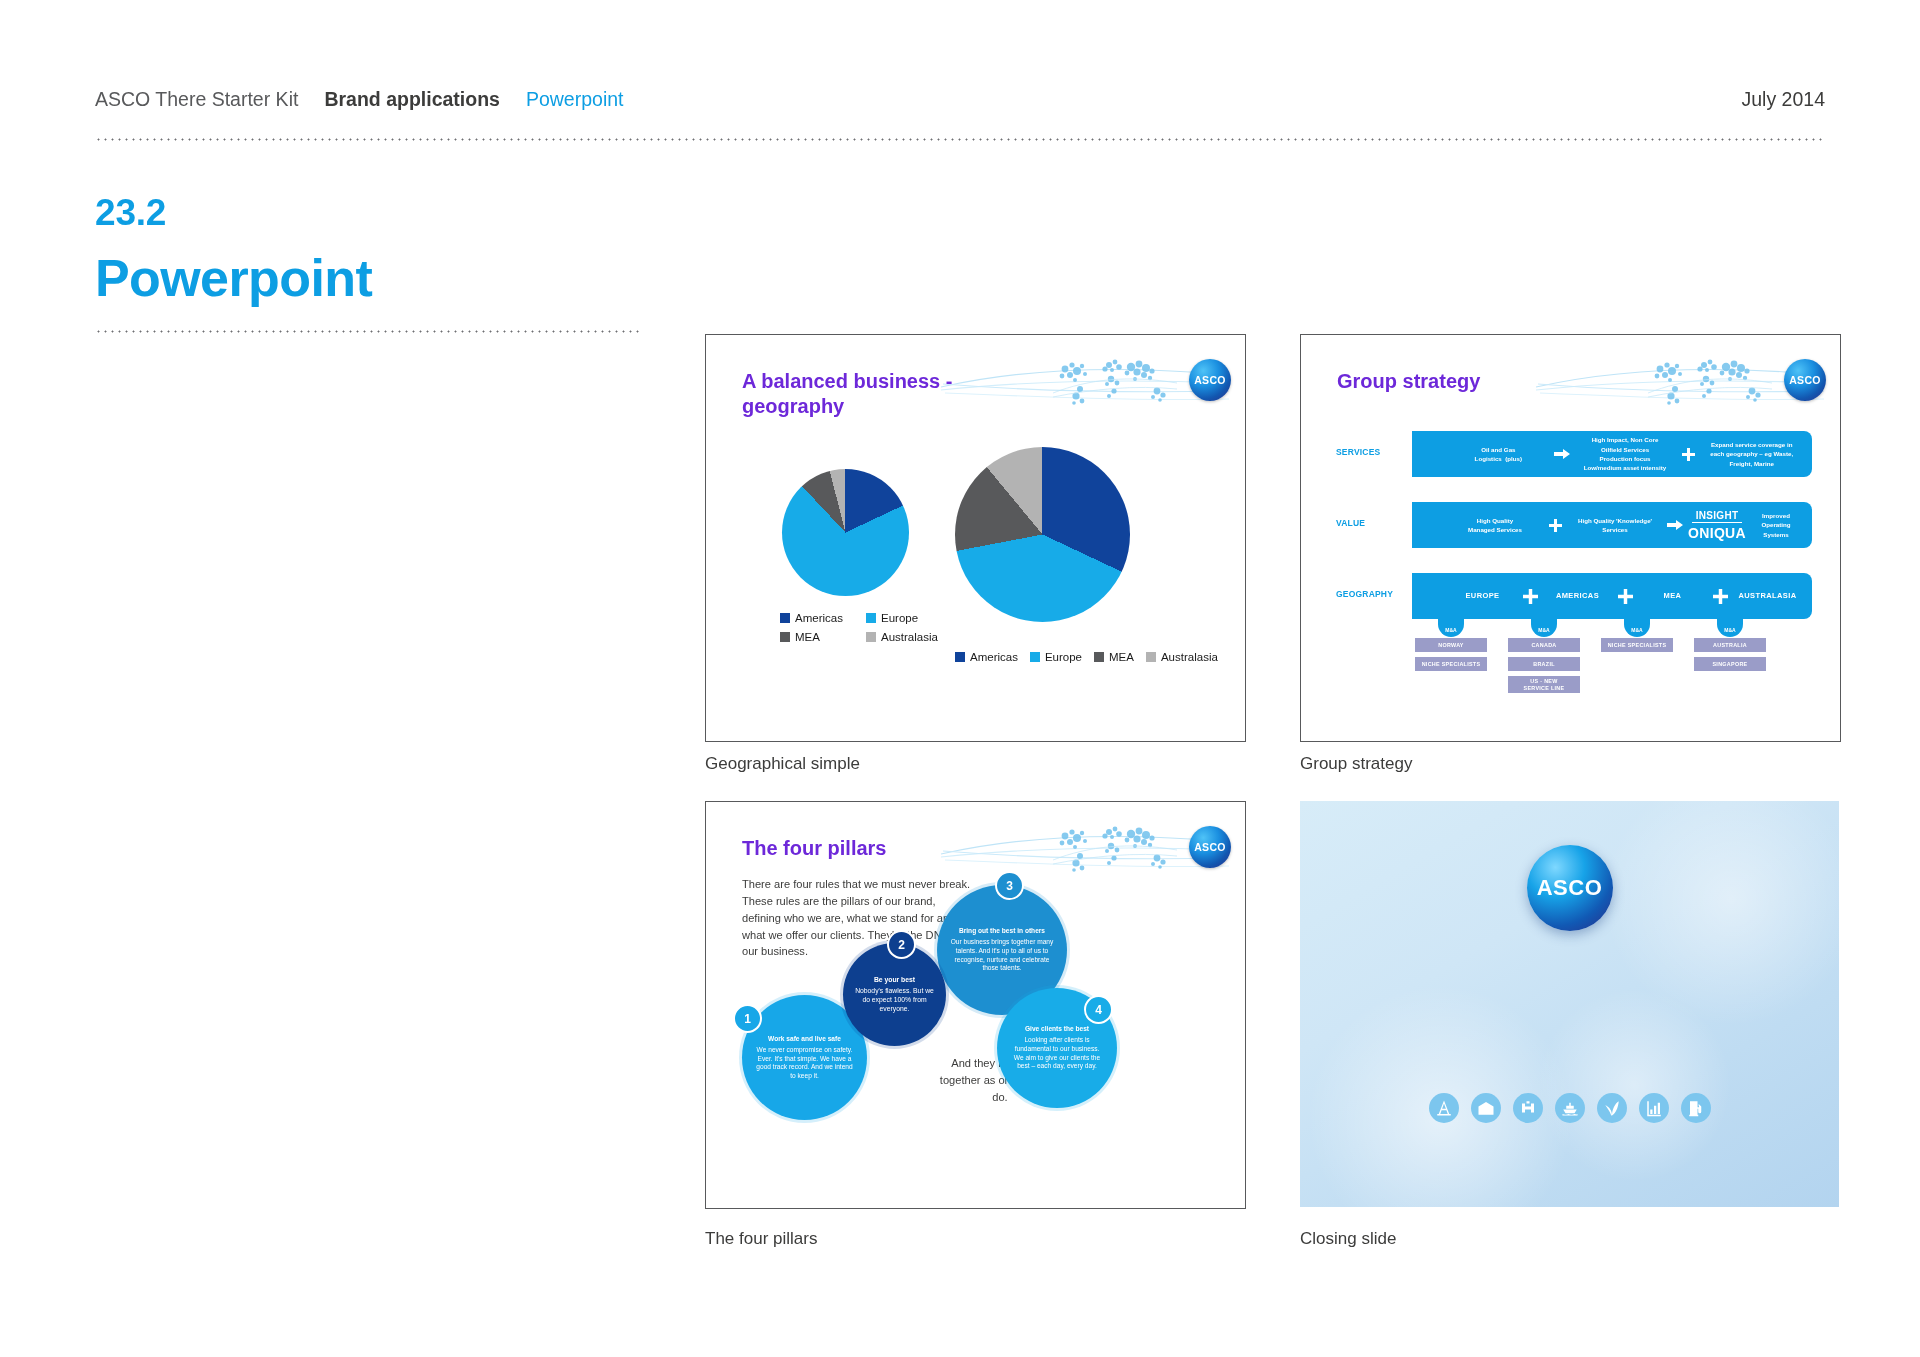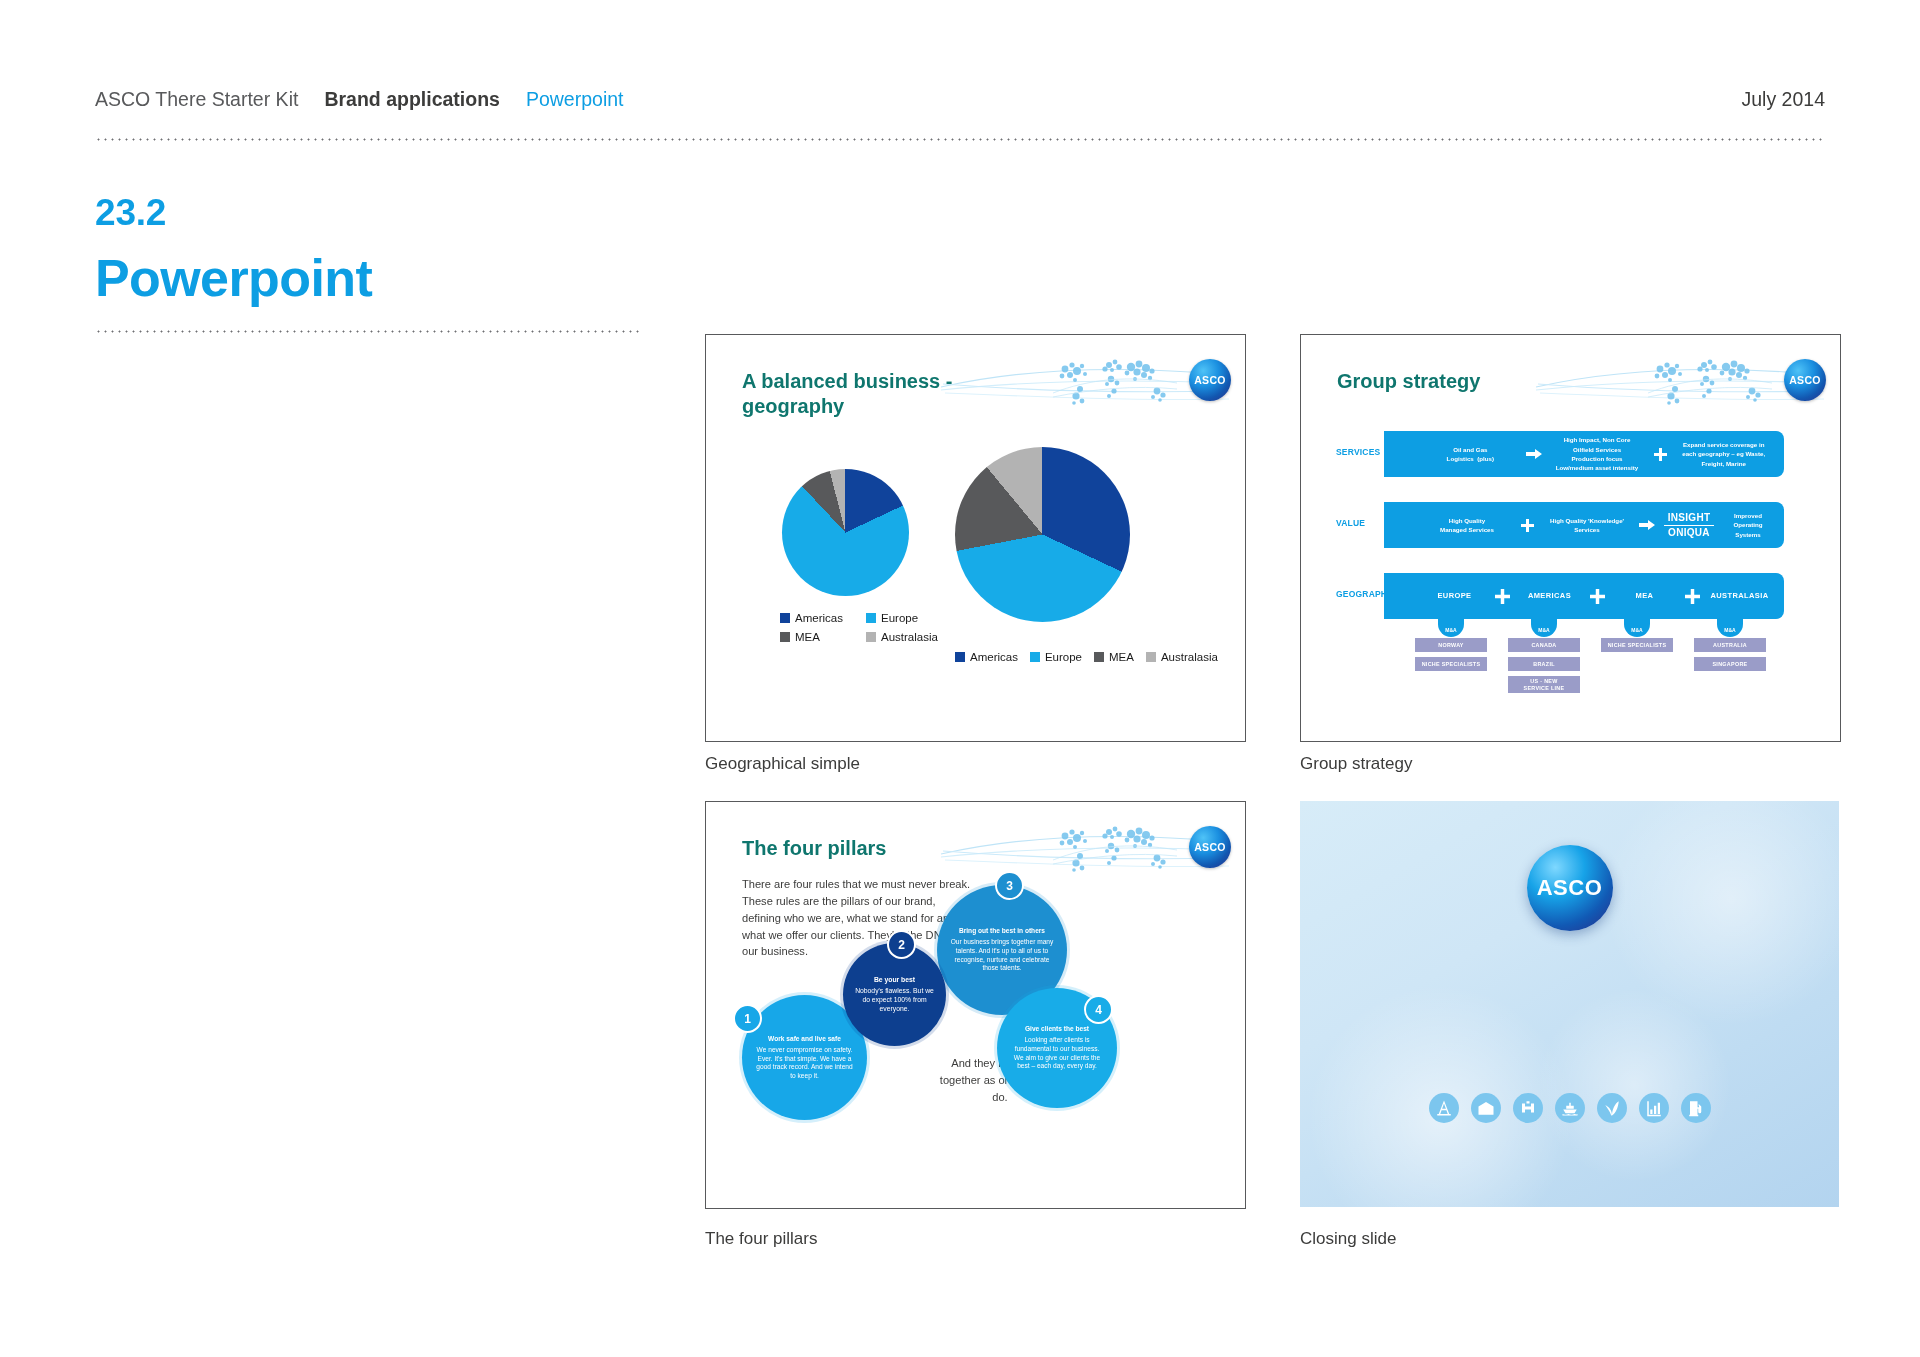--- a/index.html
+++ b/index.html
@@ -51,21 +51,21 @@
   #slide-grp{left:1300px;top:334px;width:539px;height:406px;}
   #cap-grp{left:1300px;top:754px;}
   #slide-pil{left:705px;top:801px;width:539px;height:406px;}
   #cap-pil{left:705px;top:1229px;}
   #slide-cls{left:1300px;top:801px;width:539px;height:406px;border:none;}
   #cap-cls{left:1300px;top:1229px;}
 
   
   .slide-title{
     position:absolute;left:36px;top:34px;
-    font-size:20px;font-weight:700;color:#0f766e;line-height:1.25;
+    font-size:20px;font-weight:700;color:#6d28d9;line-height:1.25;
     z-index:4;
   }
   .swoosh{
     position:absolute;right:14px;top:22px;width:300px;height:56px;z-index:1;pointer-events:none;
   }
   .worldmap{
     position:absolute;right:66px;top:18px;width:130px;height:58px;z-index:2;
   }
   .asco-badge{
     position:absolute;right:14px;top:24px;width:42px;height:42px;border-radius:50%;
@@ -88,37 +88,37 @@
   #legend-small .legend-item{width:86px;margin-right:0;}
   #legend-large{left:249px;top:316px;}
 
   
   .gs-row{position:absolute;left:35px;height:46px;}
   .gs-label{
     position:absolute;left:0;top:16px;width:64px;
     font-size:8.5px;font-weight:700;color:#0d9ee3;letter-spacing:.2px;
   }
   .gs-band{
-    position:absolute;left:48px;width:400px;height:46px;background:#0d9ee3;
+    position:absolute;left:76px;width:400px;height:46px;background:#0d9ee3;
     border-radius:0 8px 8px 0;
     clip-path:polygon(0 0, 3% 0, 10% 50%, 3% 100%, 0 100%, 0 0, 100% 0, 100% 100%, 0 100%);
   }
   .gs-band-inner{
     position:absolute;inset:0;display:flex;align-items:center;
     padding-left:34px;padding-right:8px;box-sizing:border-box;color:#fff;
   }
   .gs-cell{
     flex:1;text-align:center;font-size:6.2px;line-height:1.5;font-weight:600;
     padding:0 2px;
   }
   .gs-op{flex:0 0 22px;display:flex;align-items:center;justify-content:center;color:#fff;}
   .gs-insight{flex:0 0 62px;text-align:center;}
   .gs-insight .ins-top{font-size:10px;font-weight:700;letter-spacing:.3px;}
   .gs-insight .ins-rule{height:1px;background:#fff;margin:1.5px 6px;}
-  .gs-insight .ins-bot{font-size:10px;font-weight:700;letter-spacing:.3px;}
+  .gs-insight .ins-bot{font-size:14px;font-weight:700;letter-spacing:.3px;}
 
   .geo-band-inner .gs-cell{font-size:7.5px;font-weight:700;letter-spacing:.4px;}
   .ma-bubble{
     position:absolute;width:26px;height:18px;background:#0d9ee3;border-radius:0 0 13px 13px;
     color:#fff;font-size:5px;font-weight:700;text-align:center;line-height:22px;
   }
   .geo-chip{
     position:absolute;background:#9a9cc8;color:#fff;font-size:5.4px;font-weight:700;
     text-align:center;letter-spacing:.3px;display:flex;align-items:center;justify-content:center;
     line-height:1.25;

